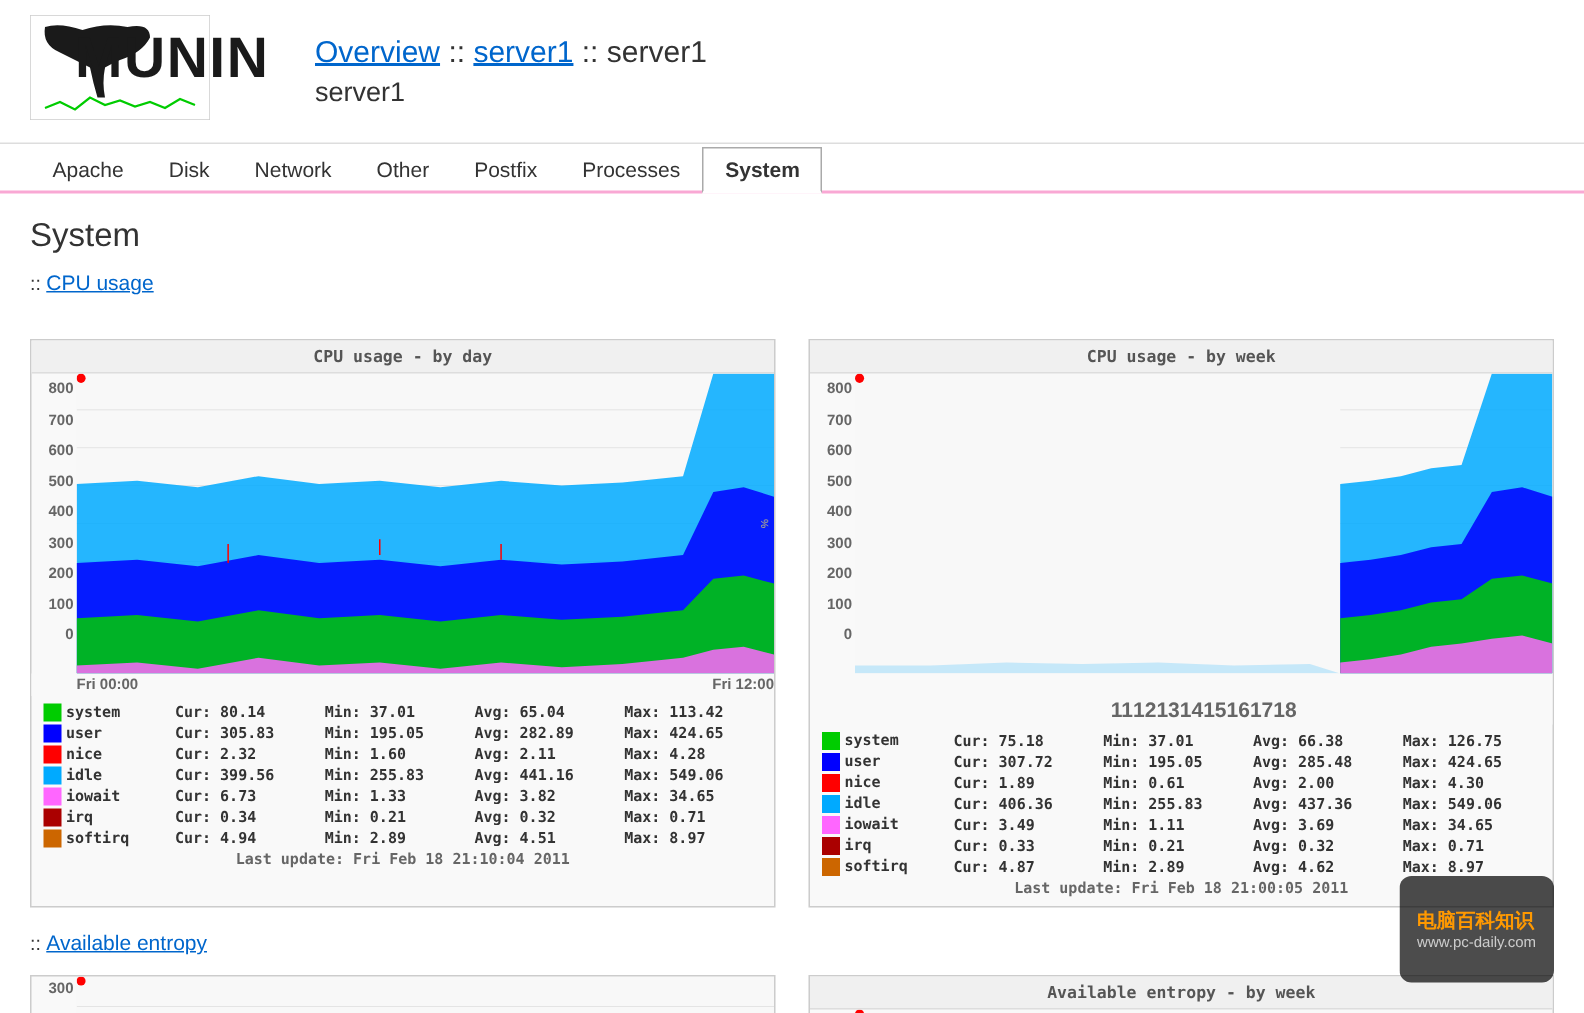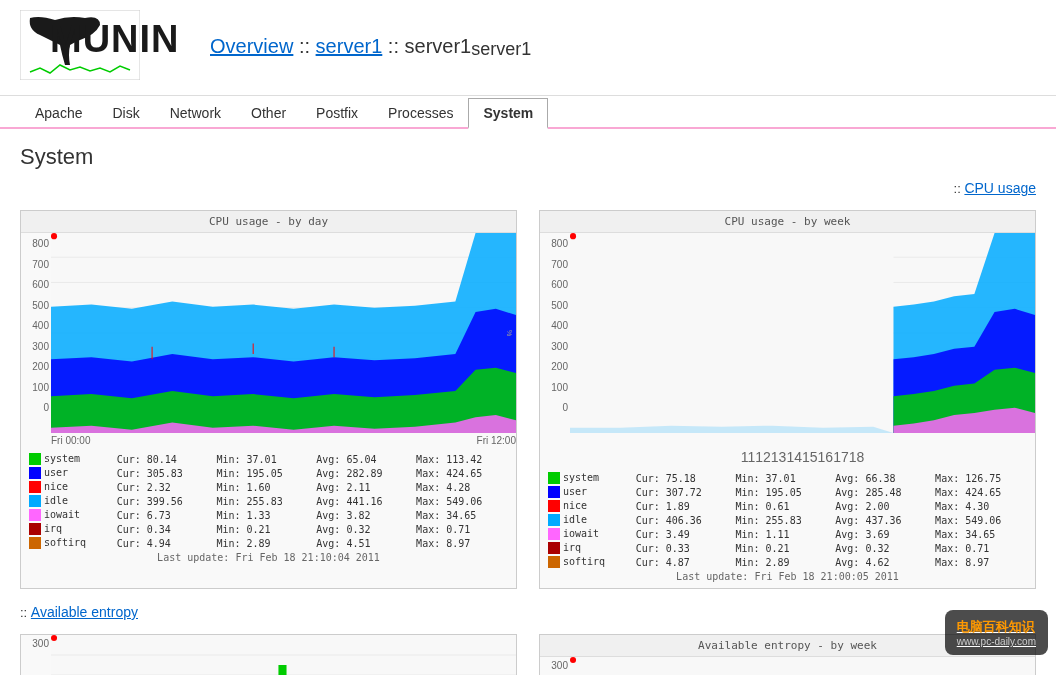--- a/index.html
+++ b/index.html
@@ -1,21 +1,21 @@
 <!DOCTYPE html>
 <html><head>
   <meta charset="utf-8">
   <style>
     * { margin: 0; padding: 0; box-sizing: border-box; }
     body { font-family: Arial, sans-serif; font-size: 13px; background: #fff; color: #333; }
 
     
     #header { display: flex; align-items: center; padding: 10px 20px; border-bottom: 1px solid #ddd; }
     #logo { width: 120px; height: 70px; margin-right: 20px; }
-    #title-area { display: flex; flex-direction: row; justify-content: center; }
+    #title-area { display: flex; flex-direction: column; justify-content: center; }
     #breadcrumb { font-size: 20px; color: #333; }
     #breadcrumb a { color: #0066cc; text-decoration: underline; }
     #subtitle { font-size: 18px; color: #333; margin-top: 4px; }
 
     
     #nav { display: flex; border-bottom: 2px solid #f9a8d4; padding: 0 20px; margin-top: 0; }
     .nav-tab {
       padding: 6px 14px;
       cursor: pointer;
       border: 1px solid transparent;
@@ -32,21 +32,21 @@
       border-bottom: 2px solid #fff;
       font-weight: bold;
       z-index: 1;
     }
 
     
     #main { padding: 15px 20px; }
     #page-heading { font-size: 22px; font-weight: normal; margin-bottom: 10px; }
 
     
-    .chart-row { display: flex; gap: 22px; margin-bottom: 15px; }
+    .chart-row { display: flex; gap: 22px; margin-bottom: 15px; font-weight: bold; }
     .chart-container { flex: 1; border: 1px solid #ccc; background: #f9f9f9; }
     .chart-title { text-align: center; font-size: 11px; font-family: monospace; padding: 4px; color: #555; background: #f0f0f0; border-bottom: 1px solid #ddd; }
 
     .chart-body { position: relative; height: 200px; display: flex; }
     .chart-yaxis { width: 30px; display: flex; flex-direction: column; justify-content: space-between; padding: 5px 2px 20px 2px; font-size: 10px; color: #666; text-align: right; }
     .chart-area { flex: 1; position: relative; overflow: hidden; }
     .chart-xaxis { display: flex; justify-content: space-between; font-size: 10px; color: #666; padding: 2px 0 2px 30px; background: #f9f9f9; }
 
     
     .chart-svg { width: 100%; height: 100%; }
@@ -62,28 +62,27 @@
 
     .section-link { color: #0066cc; text-decoration: underline; font-size: 14px; margin-bottom: 8px; display: inline-block; }
     .section-prefix { color: #333; }
 
     .entropy-link { color: #0066cc; text-decoration: underline; font-size: 14px; margin-bottom: 8px; display: inline-block; }
 
     
     .watermark {
       position: fixed;
       bottom: 20px;
-      right: 8px;
+      right: 20px;
       background: rgba(0,0,0,0.7);
       border-radius: 8px;
-      padding: 8px 12px;
+      padding: 21px 12px;
       color: white;
       font-size: 11px;
       z-index: 999;
-      text-decoration: underline;
     }
     .watermark div:first-child { font-size: 13px; font-weight: bold; color: #f90; }
     .watermark div:last-child { font-size: 10px; color: #ccc; }
   </style>
 </head>
 <body>
 
 <div id="header">
   <div id="logo" style="position: relative; width: 160px; height: 75px; overflow: hidden;">
     <svg width="120" height="70" viewBox="0 0 120 70" style="position: absolute; top: 0px; left: 0px;">
@@ -114,21 +113,21 @@
   <div class="nav-tab">Network</div>
   <div class="nav-tab">Other</div>
   <div class="nav-tab">Postfix</div>
   <div class="nav-tab">Processes</div>
   <div class="nav-tab active">System</div>
 </div>
 
 <div id="main">
   <h1 id="page-heading">System</h1>
 
-  <div style="margin: 10px 0 6px 0; text-align: right;">
+  <div style="margin: 10px 0 22px 0;">
     <span class="section-prefix">:: </span><a class="section-link">CPU usage</a>
   </div>
 
   <div class="chart-row">
 
     <div class="chart-container">
       <div class="chart-title">CPU usage - by day</div>
       <div class="chart-body">
         <div class="chart-yaxis">
           <span>800</span>

